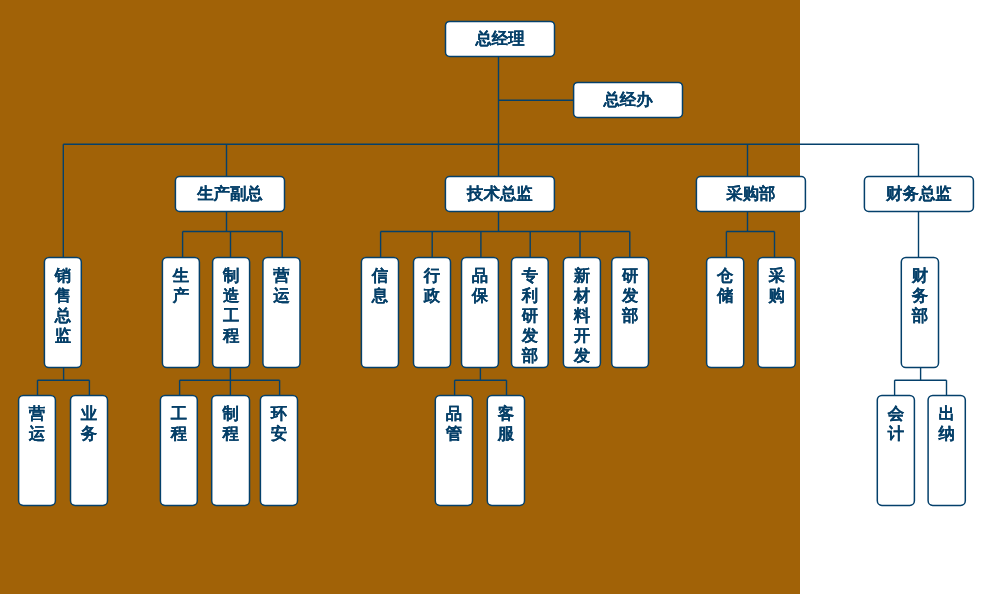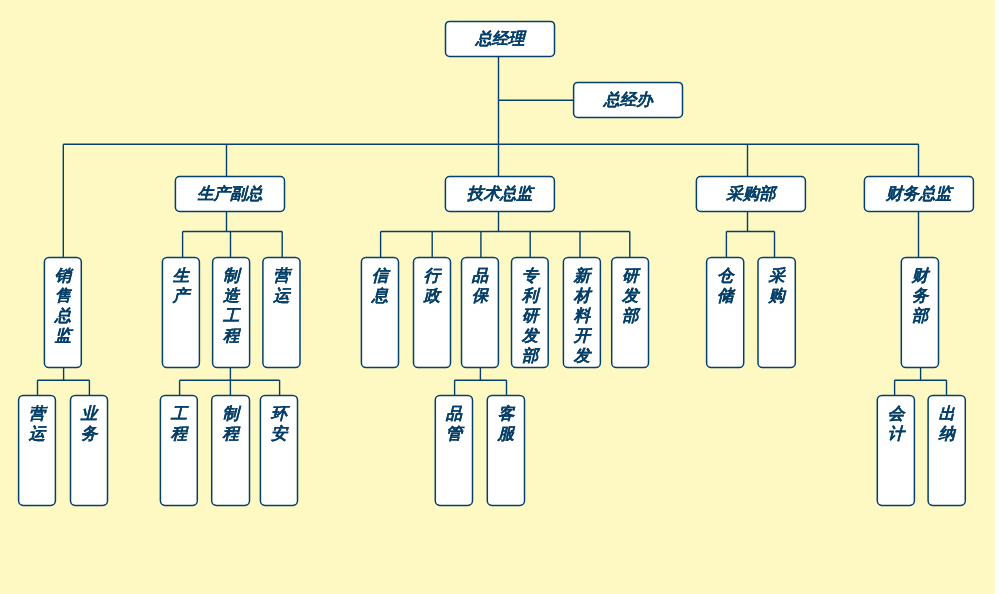--- a/index.html
+++ b/index.html
@@ -1,19 +1,19 @@
 <!DOCTYPE html>
 <html><head>
 <meta charset="utf-8">
 <title>Organization Chart</title>
 <style>
   html,body{margin:0;padding:0;background:#ffffff;}
   body{width:1000px;height:594px;overflow:hidden;
        font-family:"Liberation Sans",sans-serif;}
-  #chart-root{position:relative;width:995px;height:594px;background:#fef9c3;font-style:italic;}
+  #chart-root{position:relative;width:800px;height:594px;background:#a16207;}
   svg#org-svg{position:absolute;left:0;top:0;width:1000px;height:594px;display:block;
               shape-rendering:geometricPrecision;}
   .node-box{fill:#ffffff;}
   .link{fill:none;stroke-linecap:butt;}
   .node-label{font-family:"Liberation Sans",sans-serif;font-weight:bold;
               paint-order:stroke fill;}
 </style>
 </head>
 <body>
 

